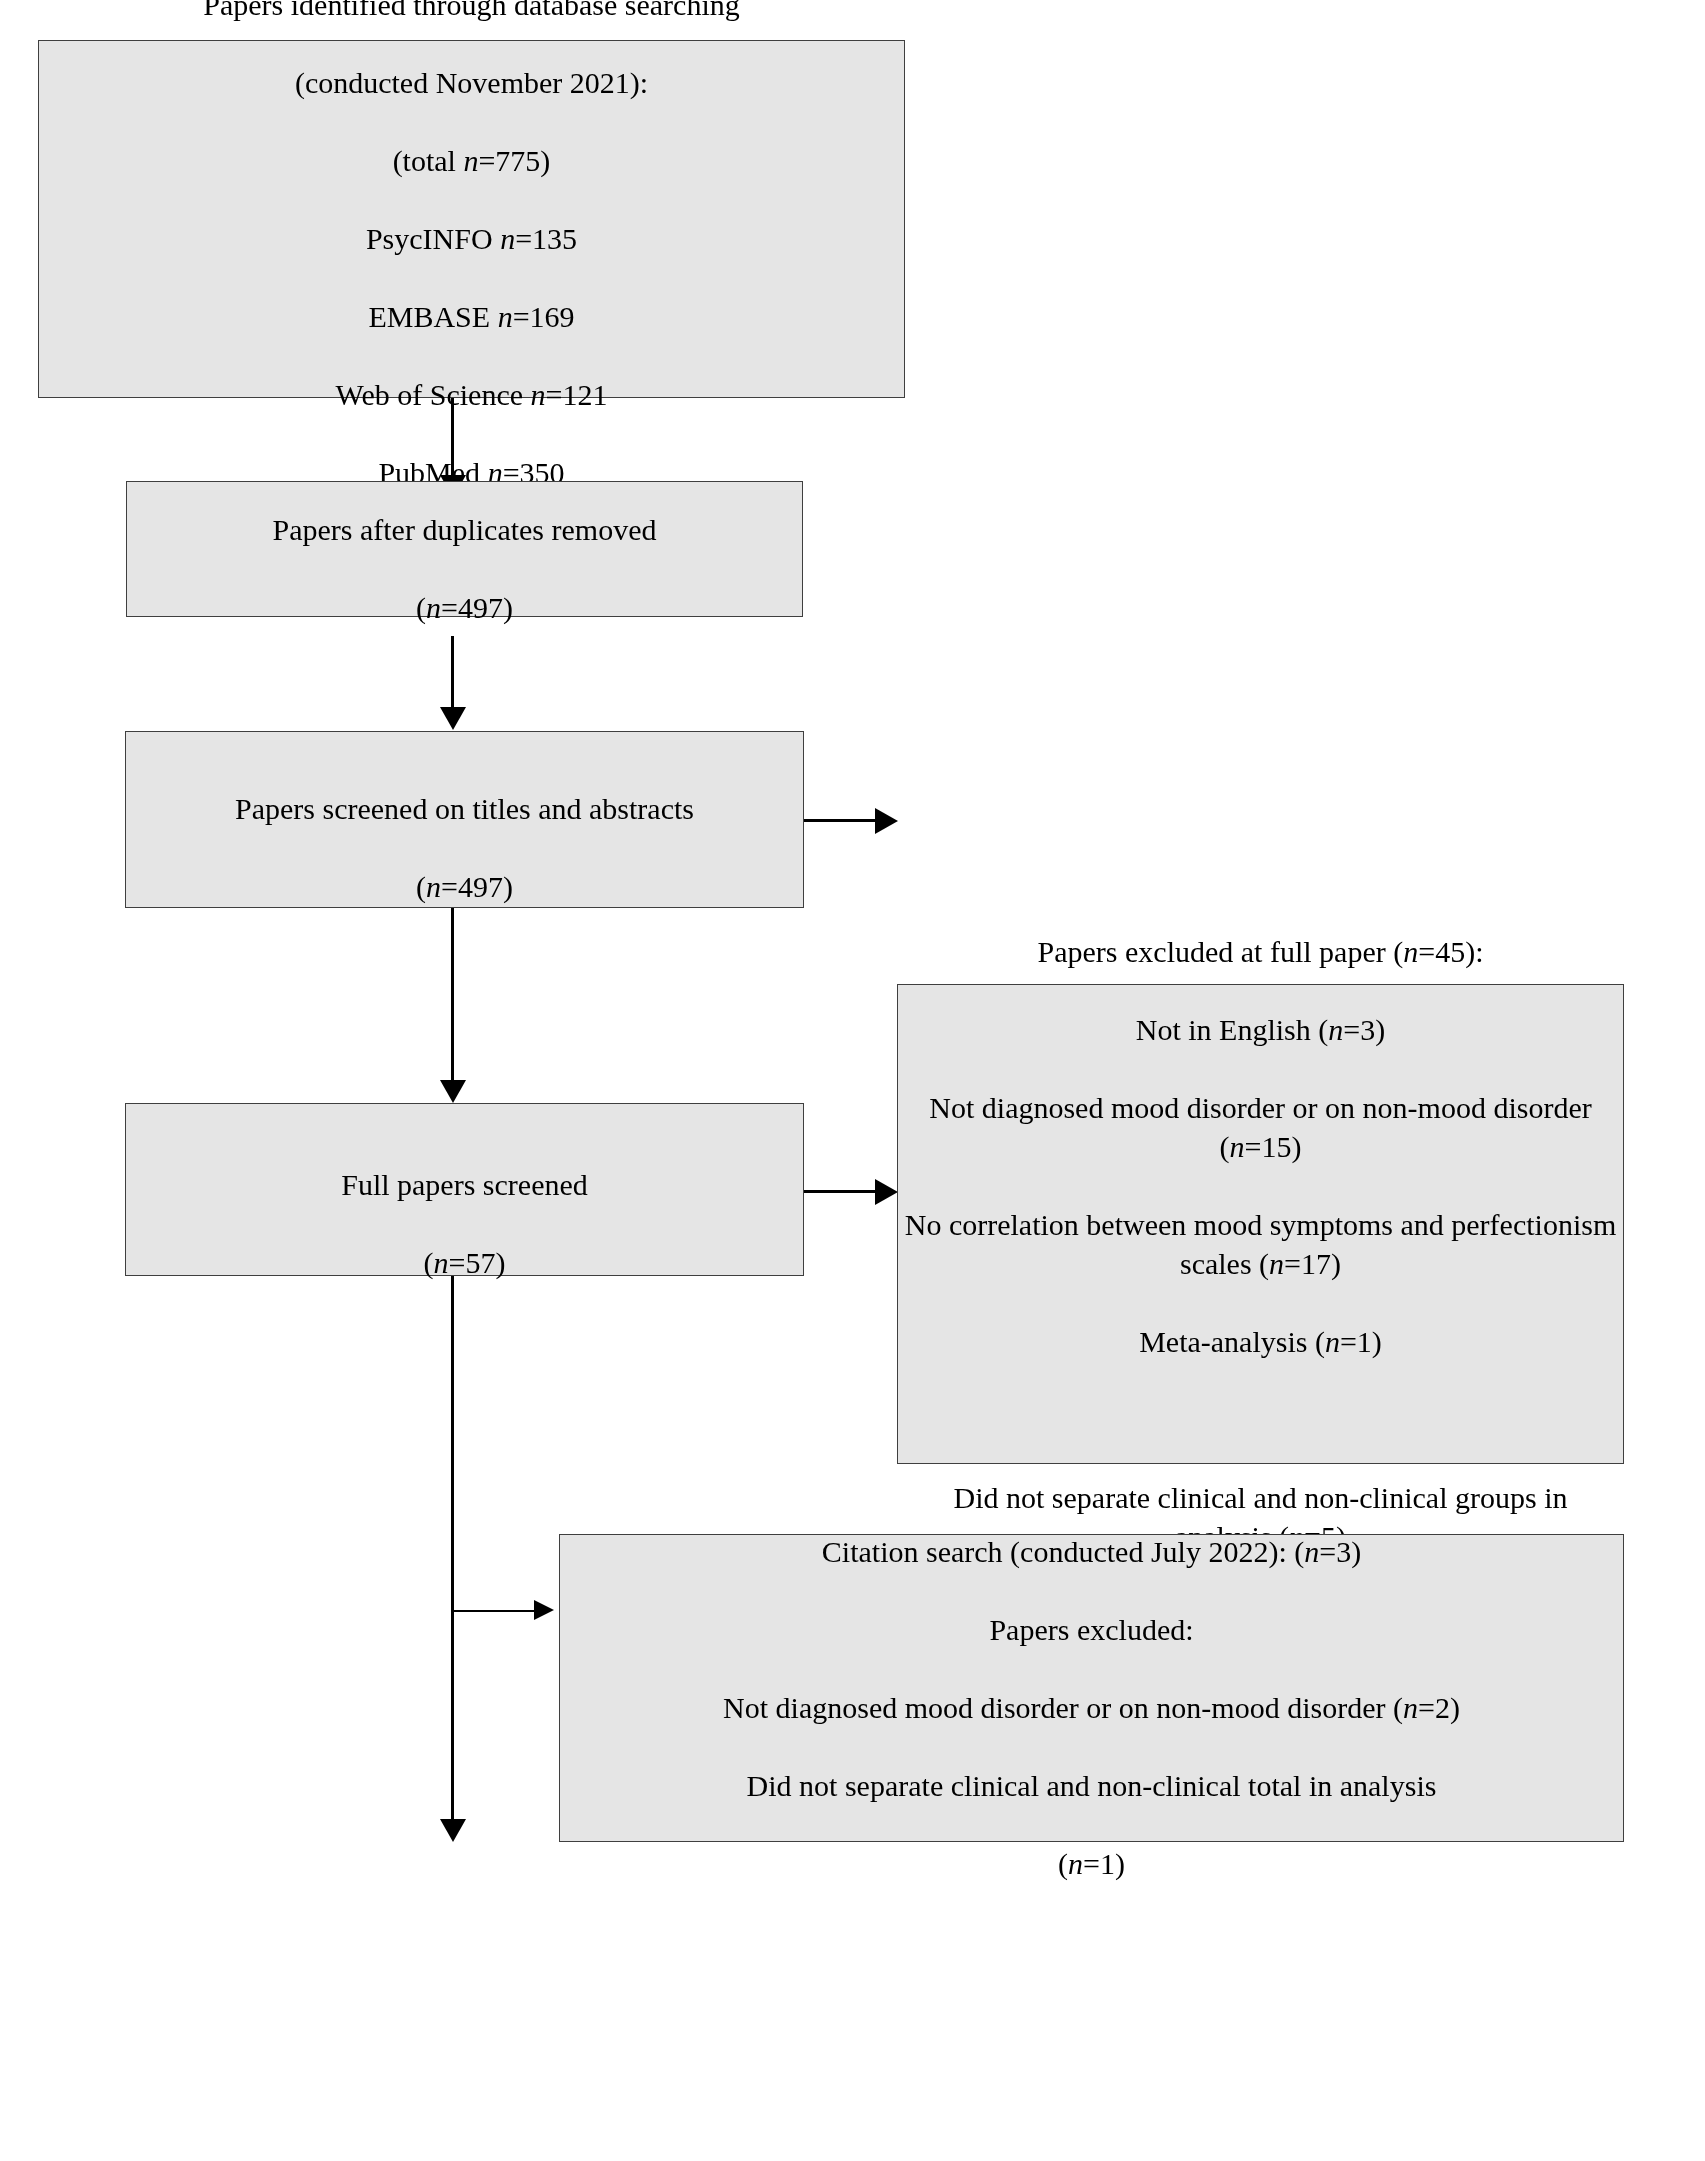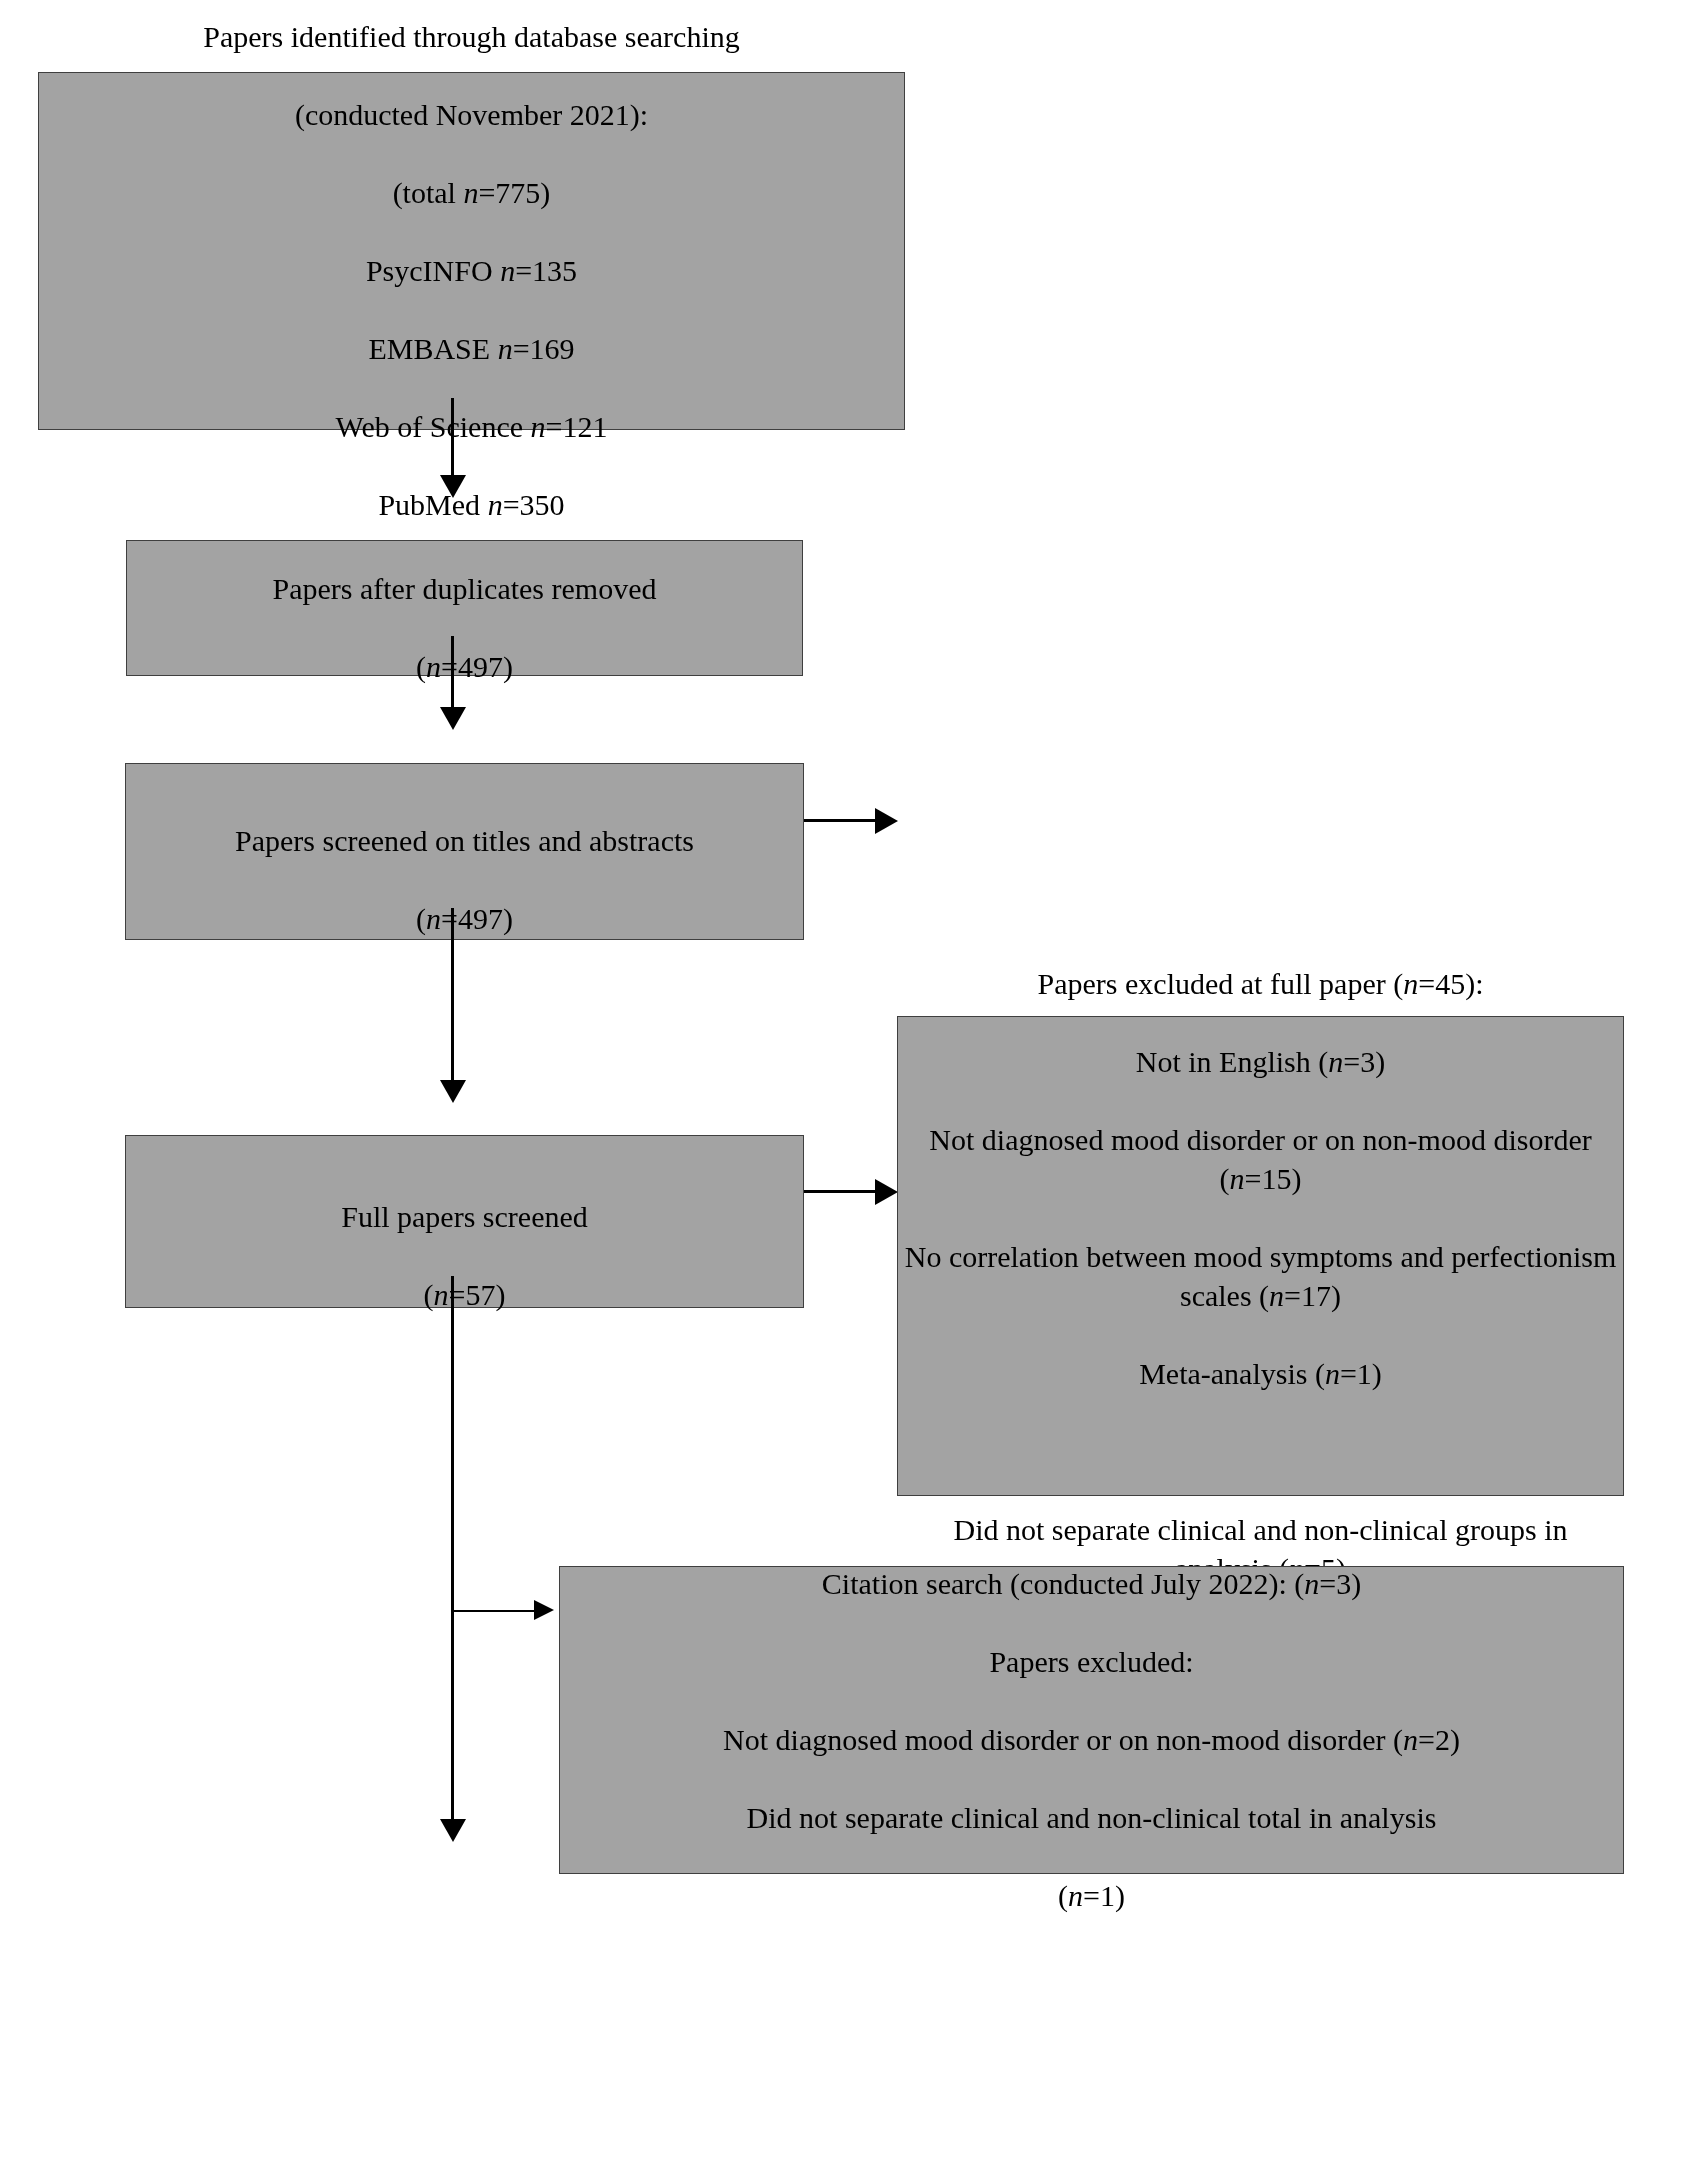--- a/index.html
+++ b/index.html
@@ -11,25 +11,24 @@
     position:relative;
     width:1706px;
     height:2161px;
     background:#ffffff;
     overflow:hidden;
   }
   .node{
     position:absolute;
     box-sizing:border-box;
     border:1.7px solid #3f3f3f;
-    background:#a3a3a3;
+    background:#e5e5e5;
     display:flex;
     align-items:center;
     justify-content:center;
-    margin-top:32px;
   }
   .node .txt{
     width:100%;
     text-align:center;
     line-height:1.30;
     font-size:30px;
     padding:0 6px;
     box-sizing:border-box;
     white-space:pre-line;
   }
@@ -70,21 +69,21 @@
       <span><span>PsycINFO </span><span class="ital">n</span><span>=135</span></span><br>
       <span><span>EMBASE </span><span class="ital">n</span><span>=169</span></span><br>
       <span><span>Web of Science </span><span class="ital">n</span><span>=121</span></span><br>
       <span><span>PubMed </span><span class="ital">n</span><span>=350</span></span>
     </div>
   </div>
 
   <div class="line vline" style="left:451px;top:398px;height:79px;"></div>
   <div class="arrow-down" style="left:440px;top:475px;"></div>
 
-  <div class="node" style="left:126px;top:508px;width:677px;height:136px;">
+  <div class="node" style="left:126px;top:481px;width:677px;height:136px;">
     <div class="txt">
       <span>Papers after duplicates removed</span><br>
       <span><span>(</span><span class="ital">n</span><span>=497)</span></span>
     </div>
   </div>
 
   <div class="line vline" style="left:451px;top:636px;height:73px;"></div>
   <div class="arrow-down" style="left:440px;top:707px;"></div>
 
   <div class="node pad-top" style="left:125px;top:731px;width:679px;height:177px;">

